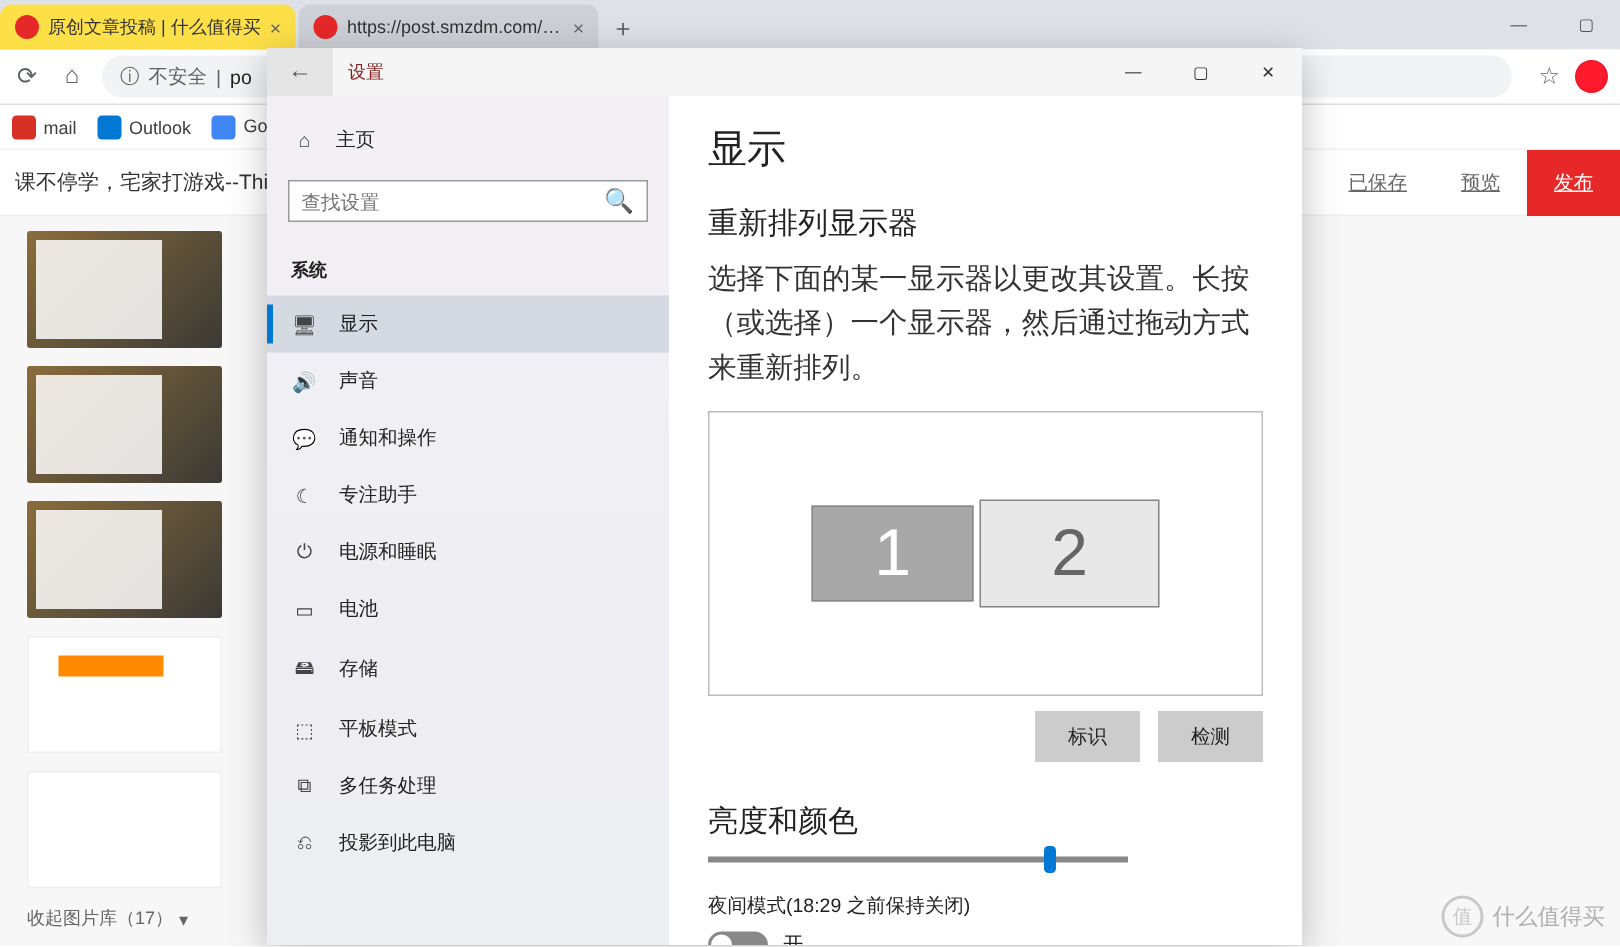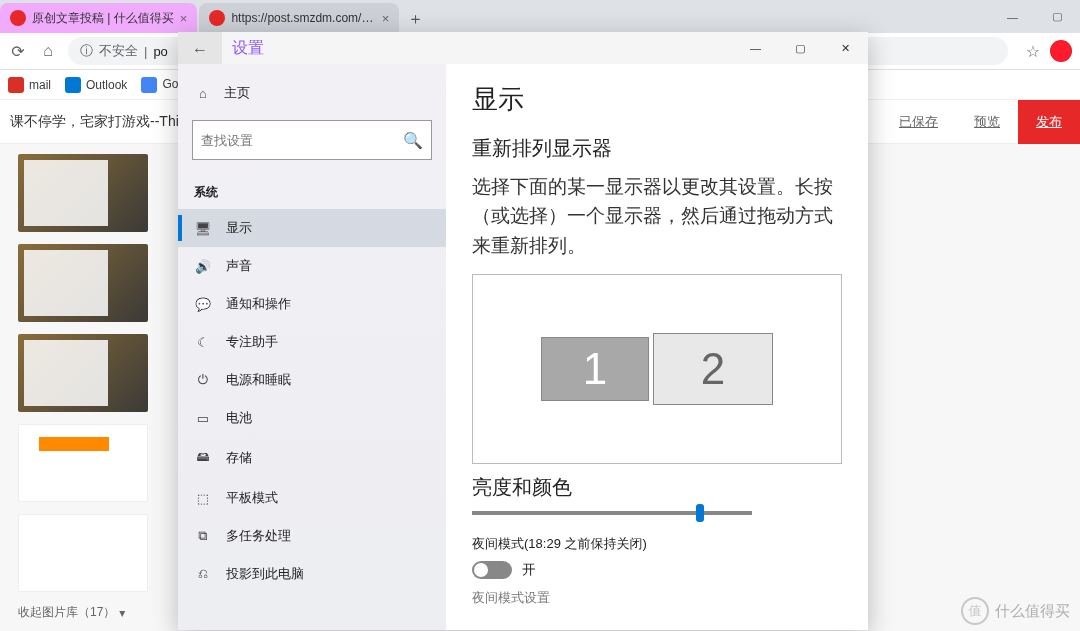--- a/index.html
+++ b/index.html
@@ -1,20 +1,20 @@
 <!DOCTYPE html>
 <html><head>
 <meta charset="utf-8">
 <style>
 * { margin: 0; padding: 0; box-sizing: border-box; font-family: "Microsoft YaHei", "Segoe UI", sans-serif; }
 body { width: 1080px; height: 631px; overflow: hidden; background: #fff; position: relative; }
 
 
 .browser-tabs { height: 33px; background: #dee1e6; display: flex; align-items: flex-end; padding-left: 0; }
-.tab { height: 30px; background: #f0abfc; border-radius: 8px 8px 0 0; display: flex; align-items: center; padding: 0 10px; font-size: 12px; color: #333; margin-right: 2px; max-width: 200px; min-width: 180px; }
+.tab { height: 30px; background: #fde047; border-radius: 8px 8px 0 0; display: flex; align-items: center; padding: 0 10px; font-size: 12px; color: #333; margin-right: 2px; max-width: 200px; min-width: 180px; }
 .tab.inactive { background: #cdd1d7; }
 .tab-favicon { width: 16px; height: 16px; border-radius: 50%; margin-right: 6px; flex-shrink: 0; }
 .tab-favicon.red { background: #e62828; }
 .tab-title { flex: 1; overflow: hidden; white-space: nowrap; text-overflow: ellipsis; }
 .tab-close { margin-left: 6px; color: #666; cursor: pointer; font-size: 13px; }
 .tab-new { width: 28px; height: 28px; display: flex; align-items: center; justify-content: center; color: #555; font-size: 16px; cursor: pointer; }
 .browser-window-controls { position: absolute; right: 0; top: 0; height: 33px; display: flex; }
 .bwc-btn { width: 45px; display: flex; align-items: center; justify-content: center; color: #555; font-size: 11px; }
 
 .browser-toolbar { height: 37px; background: #fff; border-bottom: 1px solid #e0e0e0; display: flex; align-items: center; padding: 0 8px; gap: 10px; }
@@ -46,30 +46,30 @@
 .gallery-label { font-size: 12px; color: #666; margin-top: 6px; display:flex; align-items:center; gap:4px; }
 
 
 .watermark { position: absolute; right: 10px; bottom: 6px; display:flex; align-items:center; gap:6px; font-size: 15px; color: #b0b0b0; font-weight: 500; z-index: 50; }
 .wm-circle { width: 28px; height: 28px; border-radius:50%; border:2px solid #c8c8c8; display:flex; align-items:center; justify-content:center; font-size:13px; color:#c8c8c8; }
 
 
 .win-settings { position: absolute; left: 178px; top: 32px; width: 690px; height: 598px; background: #fff; box-shadow: 0 6px 24px rgba(0,0,0,0.25); display: flex; flex-direction: column; z-index: 40; }
 .win-titlebar { height: 32px; display: flex; align-items: center; background: #f5f5f5; }
 .win-back { width: 44px; height: 32px; display:flex; align-items:center; justify-content:center; background:#e5e5e5; color:#555; cursor:pointer; }
-.win-title { font-size: 16px; color: #8b5cf6; margin-left: 10px; flex:1; }
+.win-title { font-size: 12px; color: #7f1d1d; margin-left: 10px; flex:1; }
 .win-ctrls { display:flex; }
 .win-ctrl { width: 45px; height:32px; display:flex; align-items:center; justify-content:center; color:#333; font-size:11px; cursor:pointer; }
 
 .win-body { flex:1; display:flex; overflow:hidden; }
 
 
 .win-nav { width: 268px; background: linear-gradient(180deg, #f2f0f4 0%, #edeef2 100%); padding: 12px 0 0 0; overflow-y:auto; }
 .nav-home { display:flex; align-items:center; gap:12px; padding: 8px 16px; font-size: 13px; color:#222; cursor:pointer; }
-.nav-search { margin: 10px 14px; height: 40px; border:1px solid #999; background:#fff; display:flex; align-items:center; padding:0 8px; }
+.nav-search { margin: 10px 14px; height: 28px; border:1px solid #999; background:#fff; display:flex; align-items:center; padding:0 8px; }
 .nav-search input { border:0; outline:0; flex:1; font-size:13px; background:transparent; }
 .nav-search-icon { color:#666; }
 .nav-section { font-size: 12px; font-weight:600; color:#222; padding: 14px 16px 8px; }
 .nav-item { display:flex; align-items:center; gap:14px; padding: 10px 16px; font-size:13px; color:#222; cursor:pointer; position:relative; }
 .nav-item.active { background: rgba(120,140,170,0.22); }
 .nav-item.active::before { content:""; position:absolute; left:0; top:6px; bottom:6px; width:4px; background:#0078d4; }
 .nav-ico { width:18px; display:flex; justify-content:center; color:#444; }
 
 
 .win-pane { flex:1; padding: 18px 26px; overflow-y:auto; font-size: 13.5px; color: #222; }
@@ -233,20 +233,24 @@
     </div>
 
     <div class="win-pane">
       <div class="pane-h1">显示</div>
       <div class="pane-h2">重新排列显示器</div>
       <div class="pane-desc">选择下面的某一显示器以更改其设置。长按（或选择）一个显示器，然后通过拖动方式来重新排列。</div>
       <div class="monitor-box">
         <div class="monitor m1">1</div>
         <div class="monitor m2">2</div>
       </div>
+      <div class="mon-actions">
+        <button class="mon-btn">标识</button>
+        <button class="mon-btn">检测</button>
+      </div>
       <div class="pane-h2">亮度和颜色</div>
       <div class="slider">
         <div class="slider-thumb"></div>
       </div>
       <div class="slider-label">夜间模式(18:29 之前保持关闭)</div>
       <div class="toggle-row">
         <div class="toggle"></div>
         <span>开</span>
       </div>
       <span class="link-muted">夜间模式设置</span>

